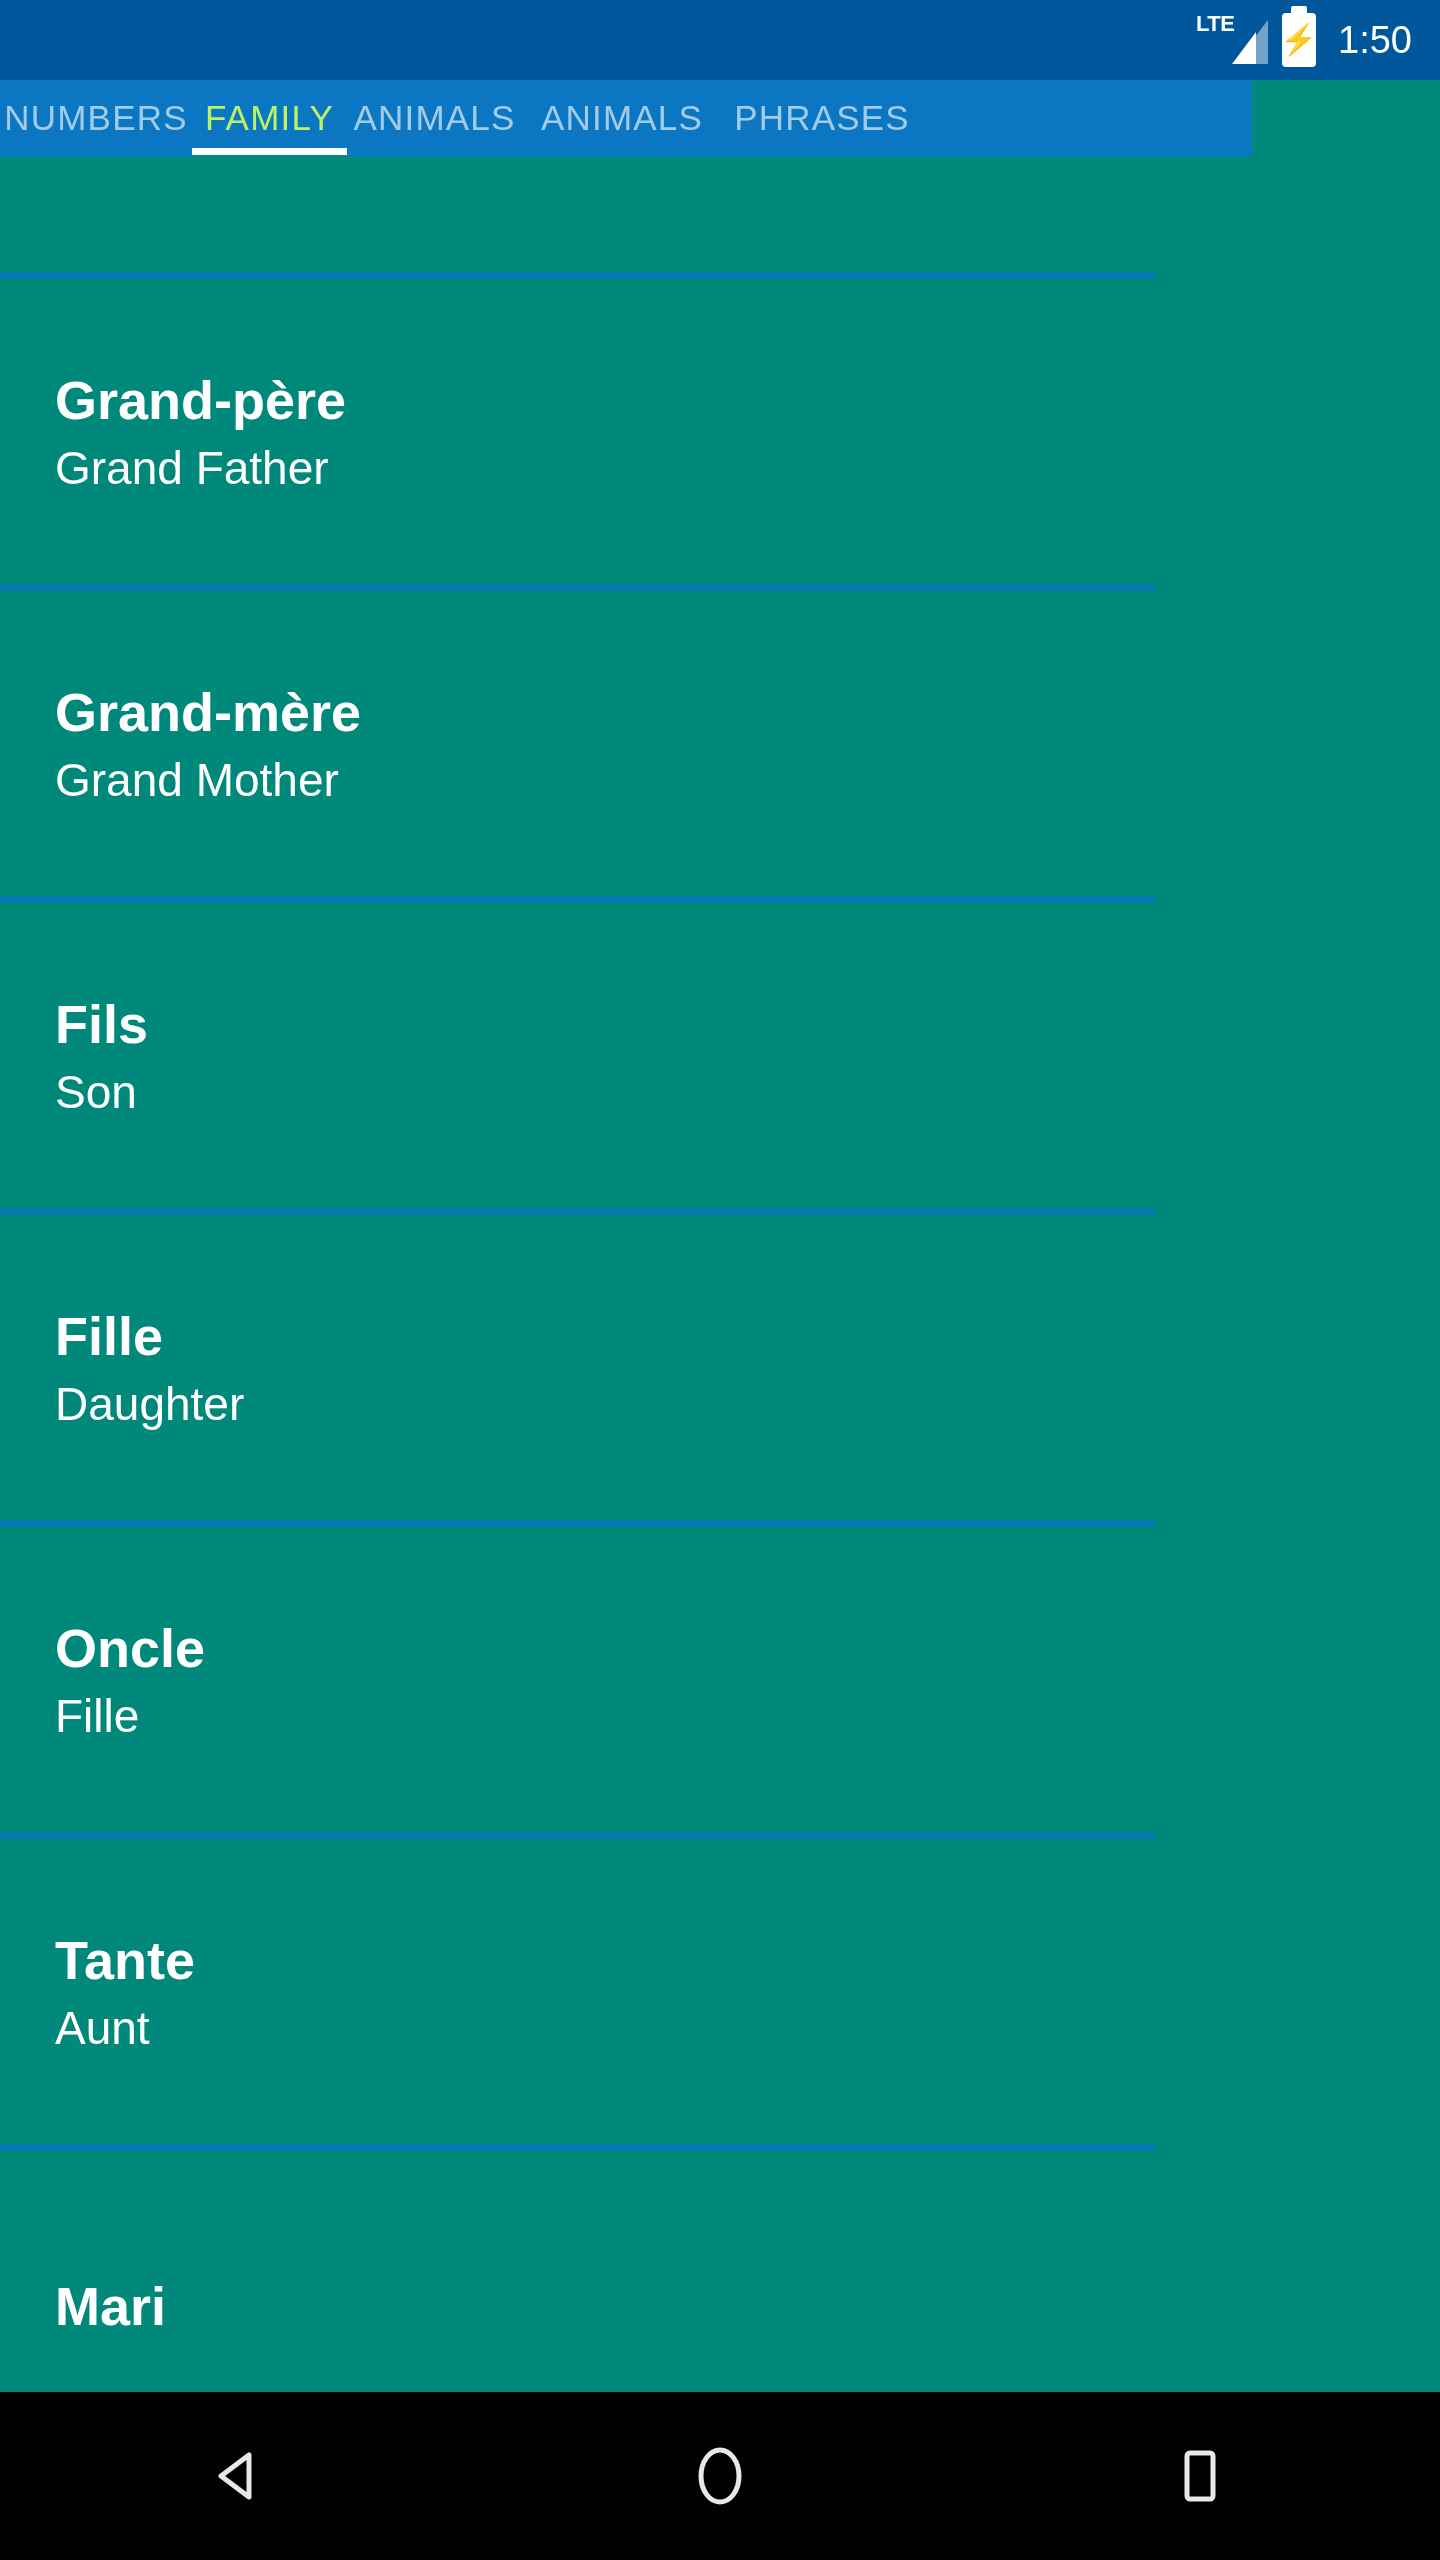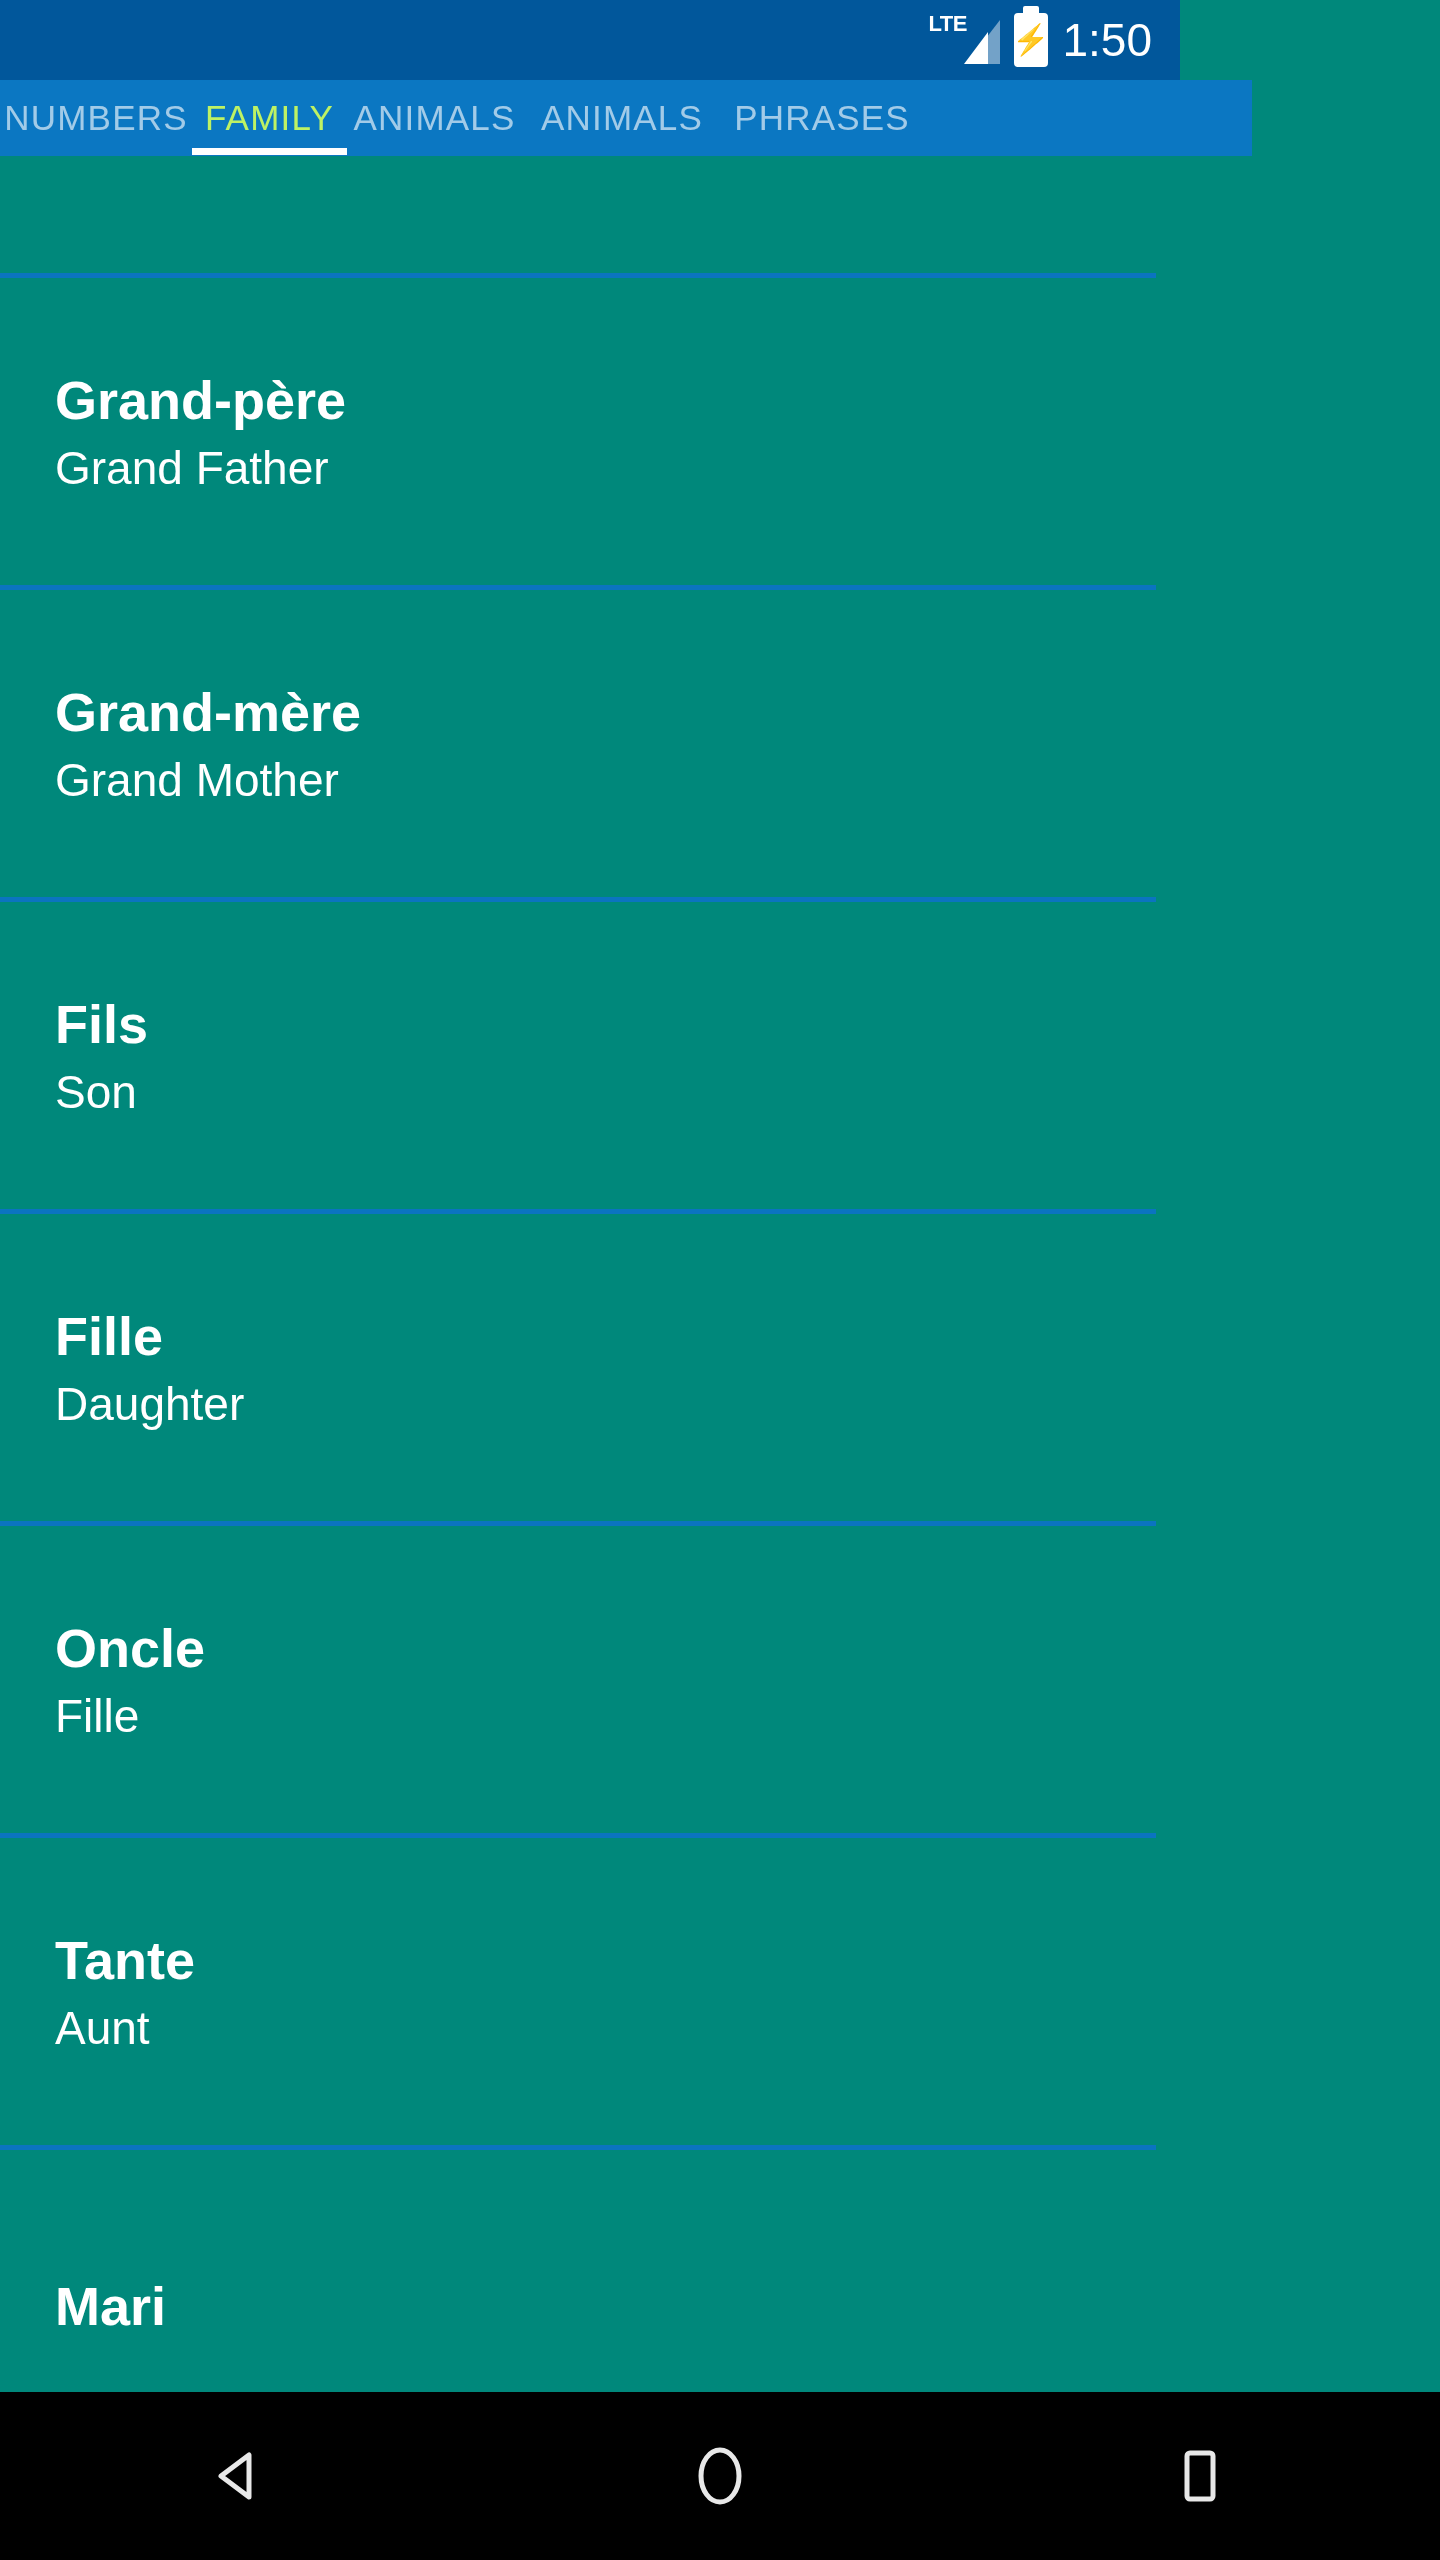--- a/index.html
+++ b/index.html
@@ -6,21 +6,21 @@
   html, body {
     width:1440px; height:2560px;
     background:#000;
     font-family:"Liberation Sans", sans-serif;
     overflow:hidden;
   }
   .phone { position:relative; width:1440px; height:2560px; background:#00887b; }
 
   
   .status-bar {
-    position:absolute; top:0; left:0; width:1180px; height:80px;
+    position:absolute; top:0; left:0; width:1440px; height:80px;
     background:#01579B;
     display:flex; align-items:center; justify-content:flex-end;
     padding-right:28px;
   }
   .status-right { display:flex; align-items:center; gap:14px; }
   .lte-wrap { position:relative; width:74px; height:56px; }
   .lte-text {
     position:absolute; left:2px; top:0px;
     font-size:22px; font-weight:bold; color:#fff;
     letter-spacing:-0.5px; line-height:24px;
@@ -44,22 +44,22 @@
   .battery:before {
     content:""; position:absolute; top:-11px; left:50%;
     transform:translateX(-50%);
     width:16px; height:7px; background:#fff; border-radius:2px 2px 0 0;
   }
   .bolt {
     position:absolute; left:50%; top:50%; transform:translate(-50%,-50%);
     font-size:30px; line-height:1; color:#01579B; font-weight:bold;
   }
   .clock {
-    font-size:46px; color:#ffffff; font-weight:400;
-    letter-spacing:0px; line-height:46px;
+    font-size:38px; color:#ffffff; font-weight:400;
+    letter-spacing:0px; margin-left:8px; line-height:46px;
   }
 
   
   .tab-bar {
     position:absolute; top:80px; left:0; width:1252px; height:76px;
     background:#0B77C2;
     display:flex; align-items:center;
   }
   .tab {
     flex:0 0 auto;

